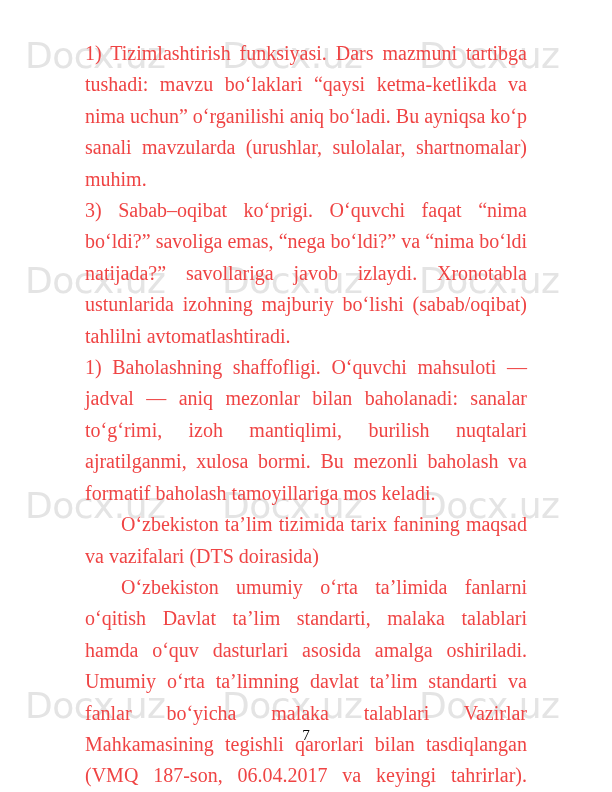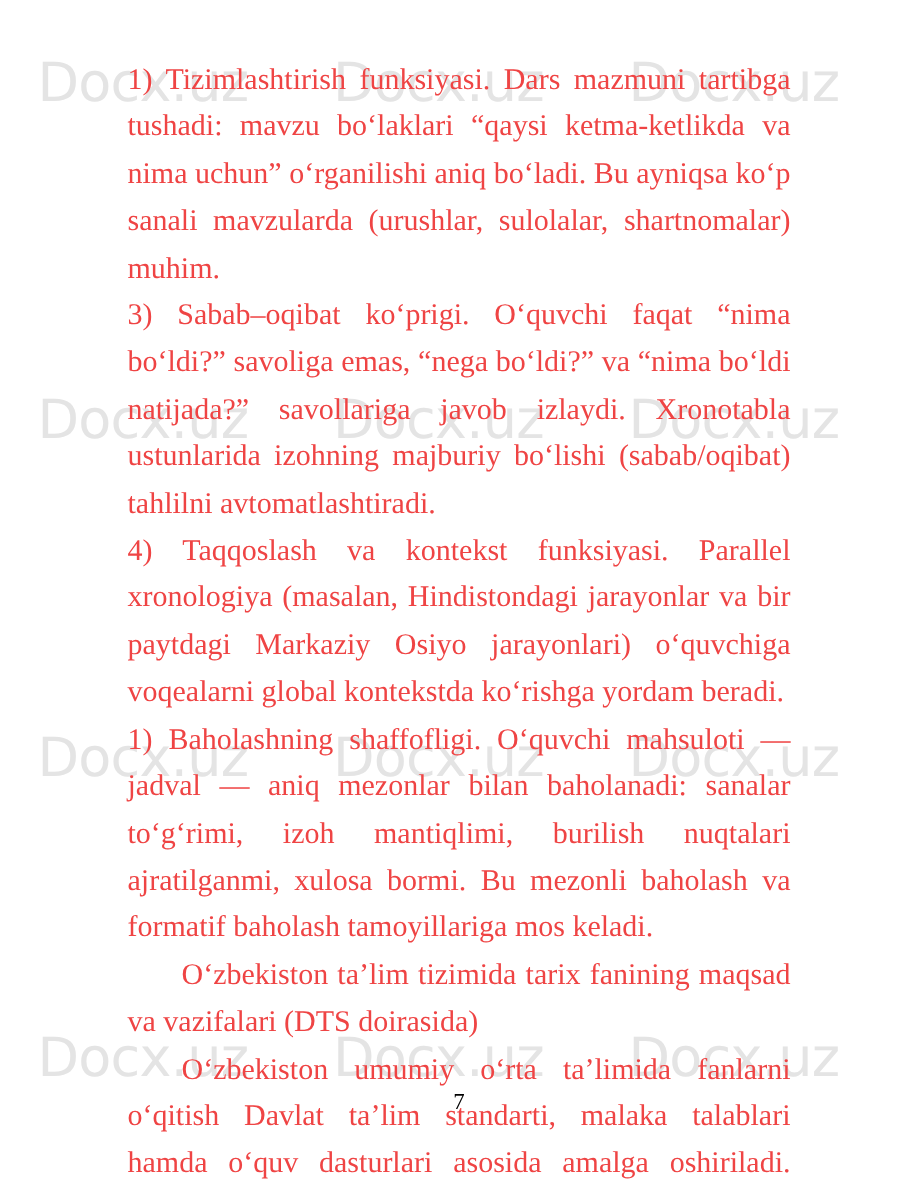--- a/index.html
+++ b/index.html
@@ -86,21 +86,20 @@
       <div class="watermark" style="left: 222px; top: 485px; color: rgb(228, 228, 228);">Docx.uz</div>
       <div class="watermark" style="left: 419px; top: 485px; color: rgb(228, 228, 228);">Docx.uz</div>
       <div class="watermark" style="left: 25px; top: 685px; color: rgb(228, 228, 228);">Docx.uz</div>
       <div class="watermark" style="left: 222px; top: 685px; color: rgb(228, 228, 228);">Docx.uz</div>
       <div class="watermark" style="left: 419px; top: 685px; color: rgb(228, 228, 228);">Docx.uz</div>
     </div>
 
   <div class="doc-body" id="doc-body">
       <p class="para">1) Tizimlashtirish funksiyasi. Dars mazmuni tartibga tushadi: mavzu bo‘laklari “qaysi ketma-ketlikda va nima uchun” o‘rganilishi aniq bo‘ladi. Bu ayniqsa ko‘p sanali mavzularda (urushlar, sulolalar, shartnomalar) muhim.</p>
       <p class="para">3) Sabab–oqibat ko‘prigi. O‘quvchi faqat “nima bo‘ldi?” savoliga emas, “nega bo‘ldi?” va “nima bo‘ldi natijada?” savollariga javob izlaydi. Xronotabla ustunlarida izohning majburiy bo‘lishi (sabab/oqibat) tahlilni avtomatlashtiradi.</p>
-      <p class="para">4) Taqqoslash va kontekst funksiyasi. Parallel xronologiya (masalan, Hindistondagi jarayonlar va bir paytdagi Markaziy Osiyo jarayonlari) o‘quvchiga voqealarni global kontekstda ko‘rishga yordam beradi.</p>
       <p class="para">1) Baholashning shaffofligi. O‘quvchi mahsuloti — jadval — aniq mezonlar bilan baholanadi: sanalar to‘g‘rimi, izoh mantiqlimi, burilish nuqtalari ajratilganmi, xulosa bormi. Bu mezonli baholash va formatif baholash tamoyillariga mos keladi.</p>
       <p class="para indent">O‘zbekiston ta’lim tizimida tarix fanining maqsad va vazifalari (DTS doirasida)</p>
       <p class="para indent">O‘zbekiston umumiy o‘rta ta’limida fanlarni o‘qitish Davlat ta’lim standarti, malaka talablari hamda o‘quv dasturlari asosida amalga oshiriladi. Umumiy o‘rta ta’limning davlat ta’lim standarti va fanlar bo‘yicha malaka talablari Vazirlar Mahkamasining tegishli qarorlari bilan tasdiqlangan (VMQ 187-son, 06.04.2017 va keyingi tahrirlar). Ushbu hujjatlar o‘qitishning natijaga yo‘naltirilganligini, kompetensiyalarni shakllantirish, ta’lim mazmunini modernizatsiya qilish va baholash tizimining mezonli bo‘lishini ko‘zda tutadi.</p>
     </div>
 
   <div class="page-number">7</div>
 
 </div>
 
 </body></html>

